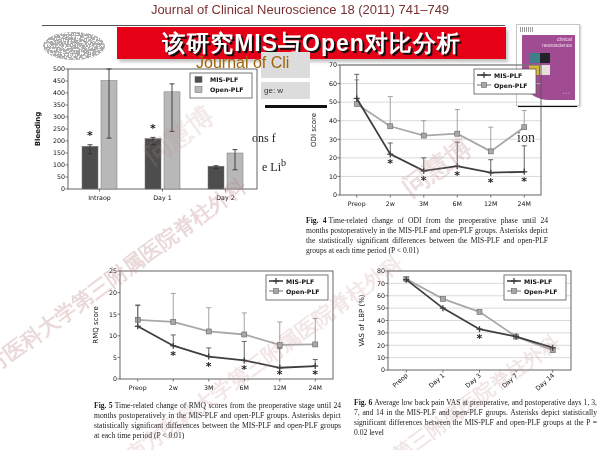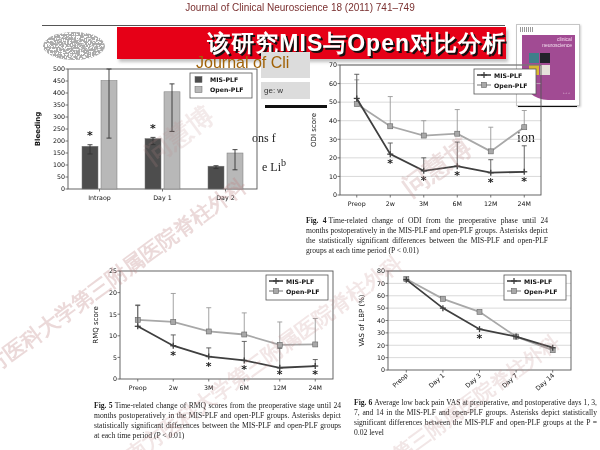--- a/index.html
+++ b/index.html
@@ -1,22 +1,22 @@
 <!DOCTYPE html>
 <html><head>
 <meta charset="utf-8">
 <style>
   html,body{margin:0;padding:0;background:#888;}
   .slide{position:relative;width:600px;height:450px;background:#ffffff;overflow:hidden;
          font-family:"Liberation Sans",sans-serif;}
   .journal-header{position:absolute;top:2px;left:0;right:0;text-align:center;
-         font-size:10px;color:#7a3030;font-family:"Liberation Sans",sans-serif;}
+         font-size:13px;color:#7a3030;font-family:"Liberation Sans",sans-serif;}
   .top-rule{position:absolute;top:25px;left:42px;width:463px;height:1px;background:#555;}
   .banner{position:absolute;left:117px;top:27px;width:389px;height:32px;background:#e60017;
-         box-shadow:2px 3px 3px rgba(120,120,120,.45);display:flex;align-items:center;justify-content:flex-end;}
+         box-shadow:2px 3px 3px rgba(120,120,120,.45);display:flex;align-items:center;justify-content:center;}
   .banner span{color:#ffffff;font-size:23px;font-weight:bold;letter-spacing:1px;
          text-shadow:2px 2px 0 #101010;white-space:nowrap;}
   .masthead-frag{position:absolute;left:196px;top:54px;font-family:Liberation Sans, sans-serif;
          font-size:16px;color:#a16207;z-index:2;}
   .gray-box-a{position:absolute;left:261px;top:52px;width:49px;height:26px;background:#dcdcdc;z-index:1;}
   .gray-box-b{position:absolute;left:261px;top:82px;width:49px;height:17px;background:#dcdcdc;z-index:1;}
   .homepage-frag{position:absolute;left:264px;top:86px;font-size:8px;color:#333;z-index:2;}
   .rule-mid{position:absolute;left:265px;top:105px;width:62px;height:3px;background:#111;}
   .rule-right{position:absolute;left:518px;top:104px;width:59px;height:3px;background:#111;}
   .title-frag-1{position:absolute;left:252px;top:131px;font-family:"Liberation Serif",serif;font-size:12px;color:#222;}

